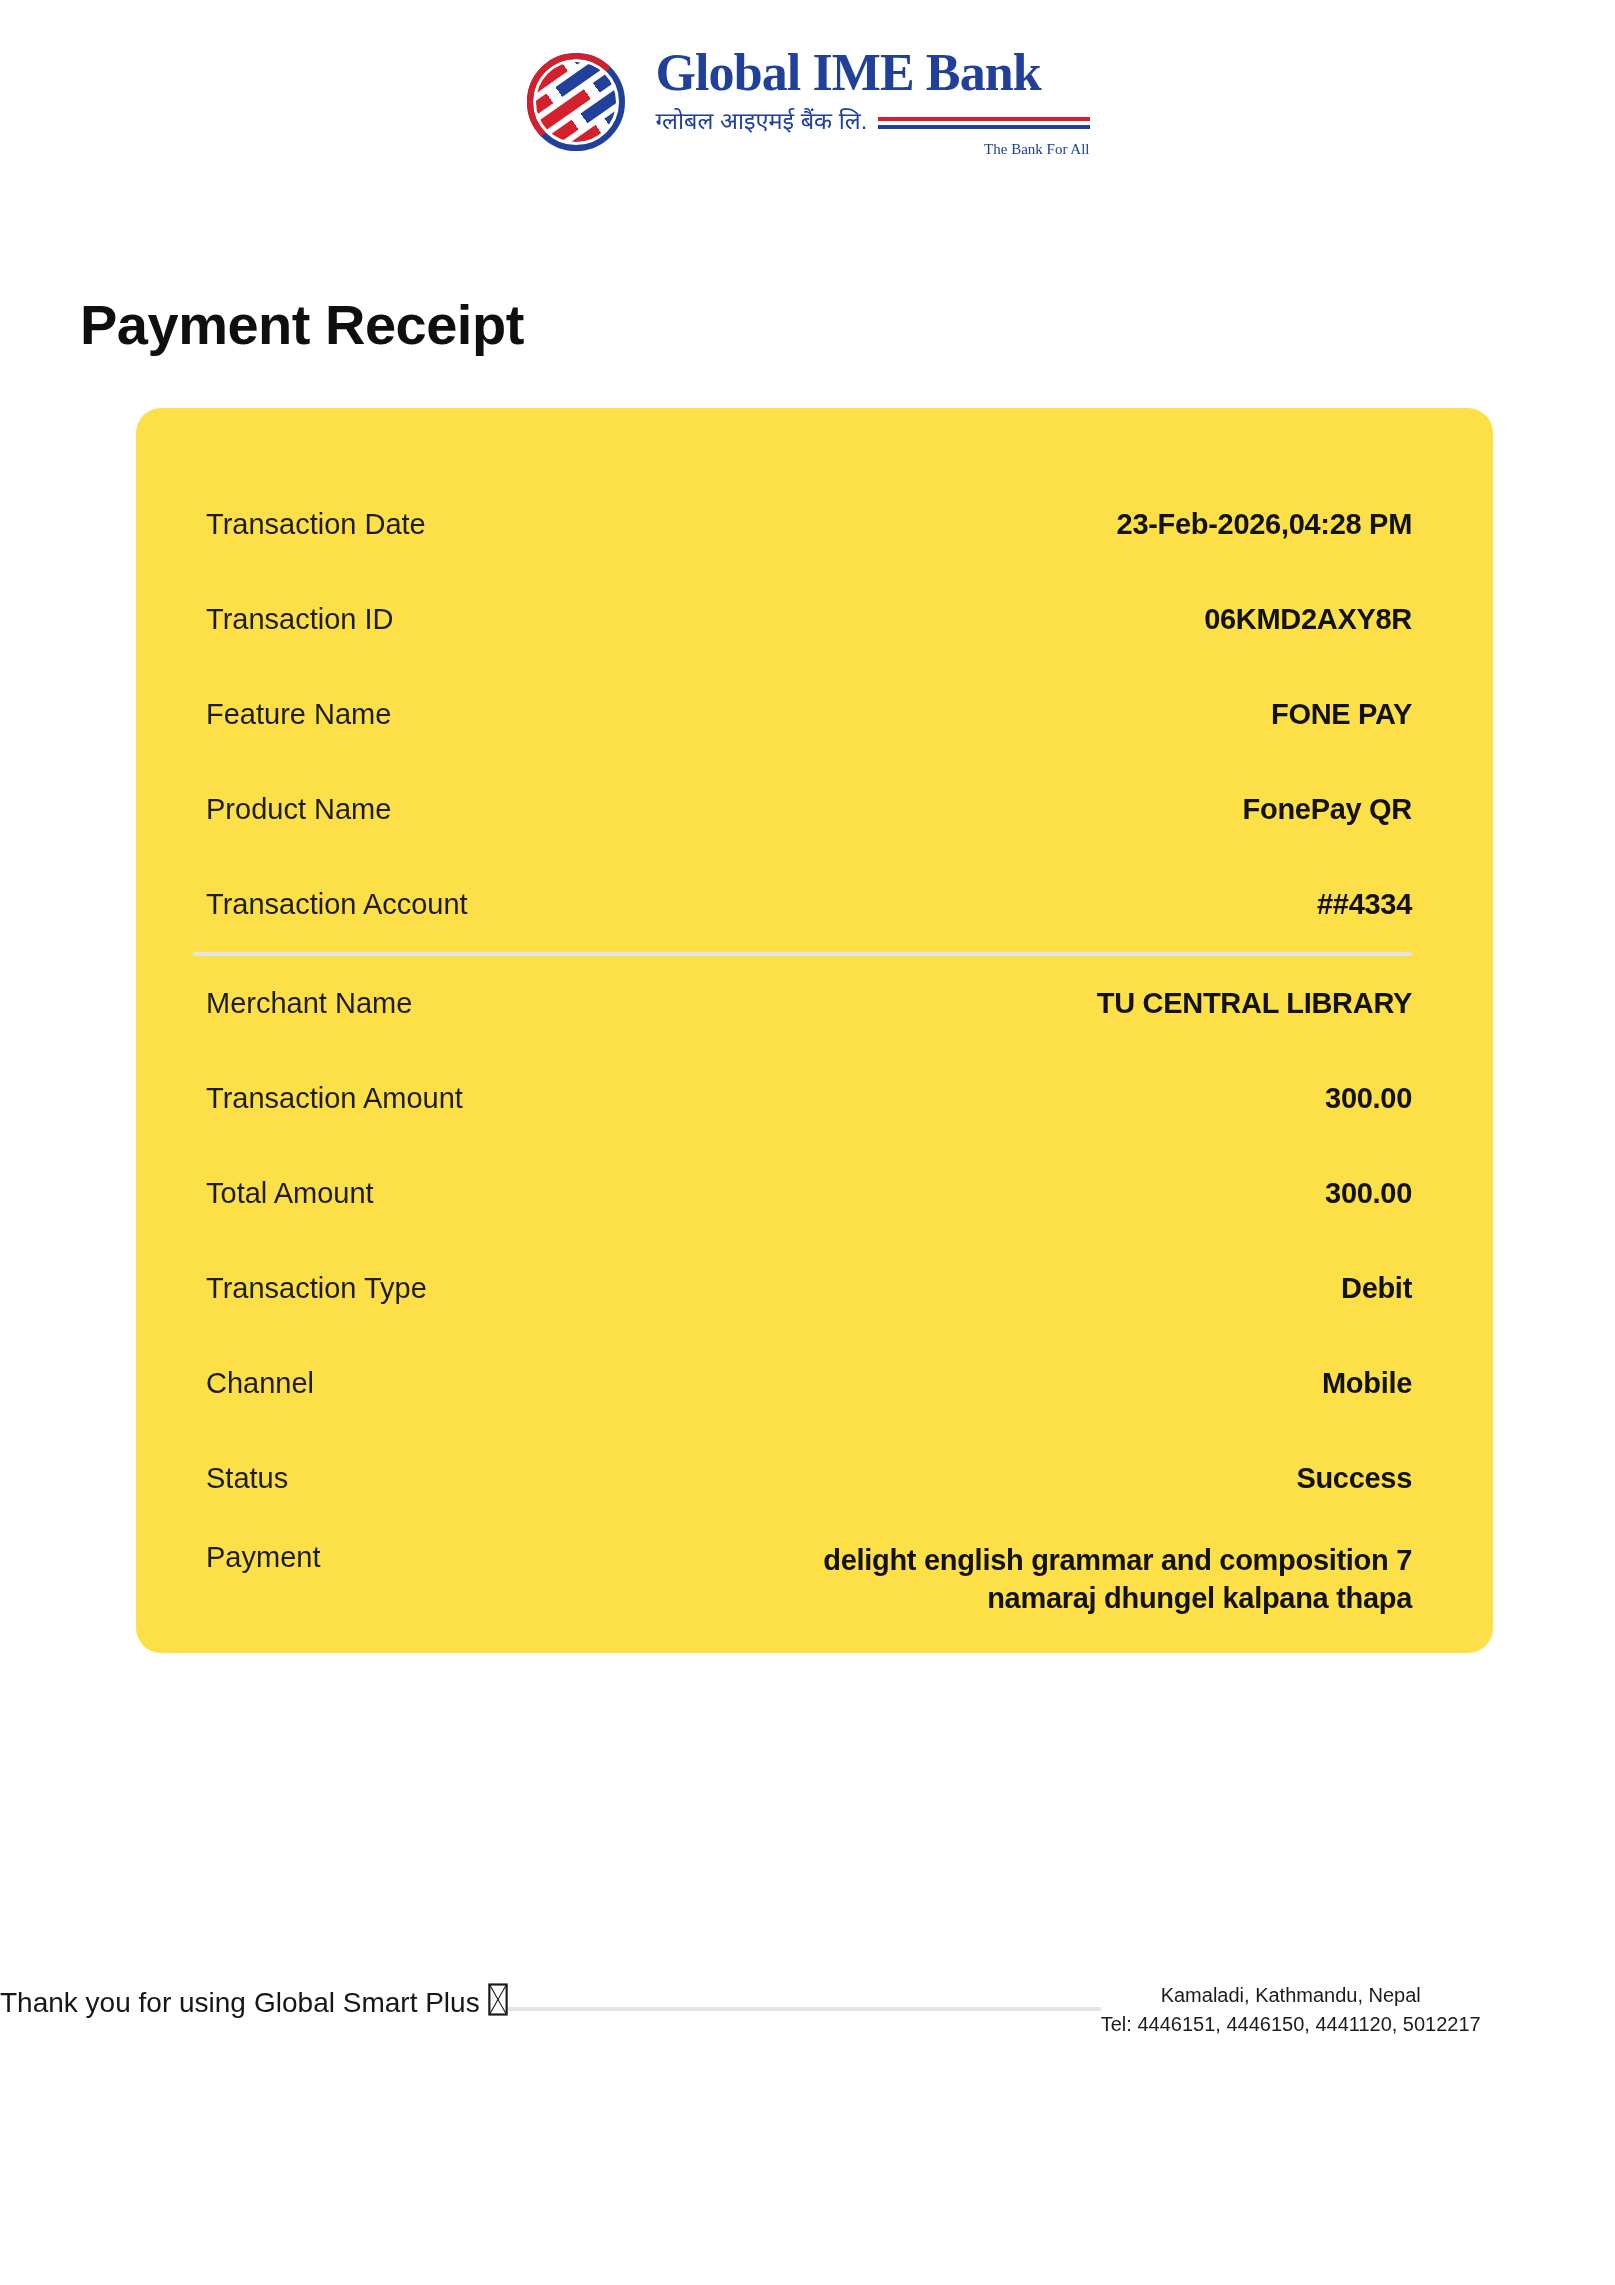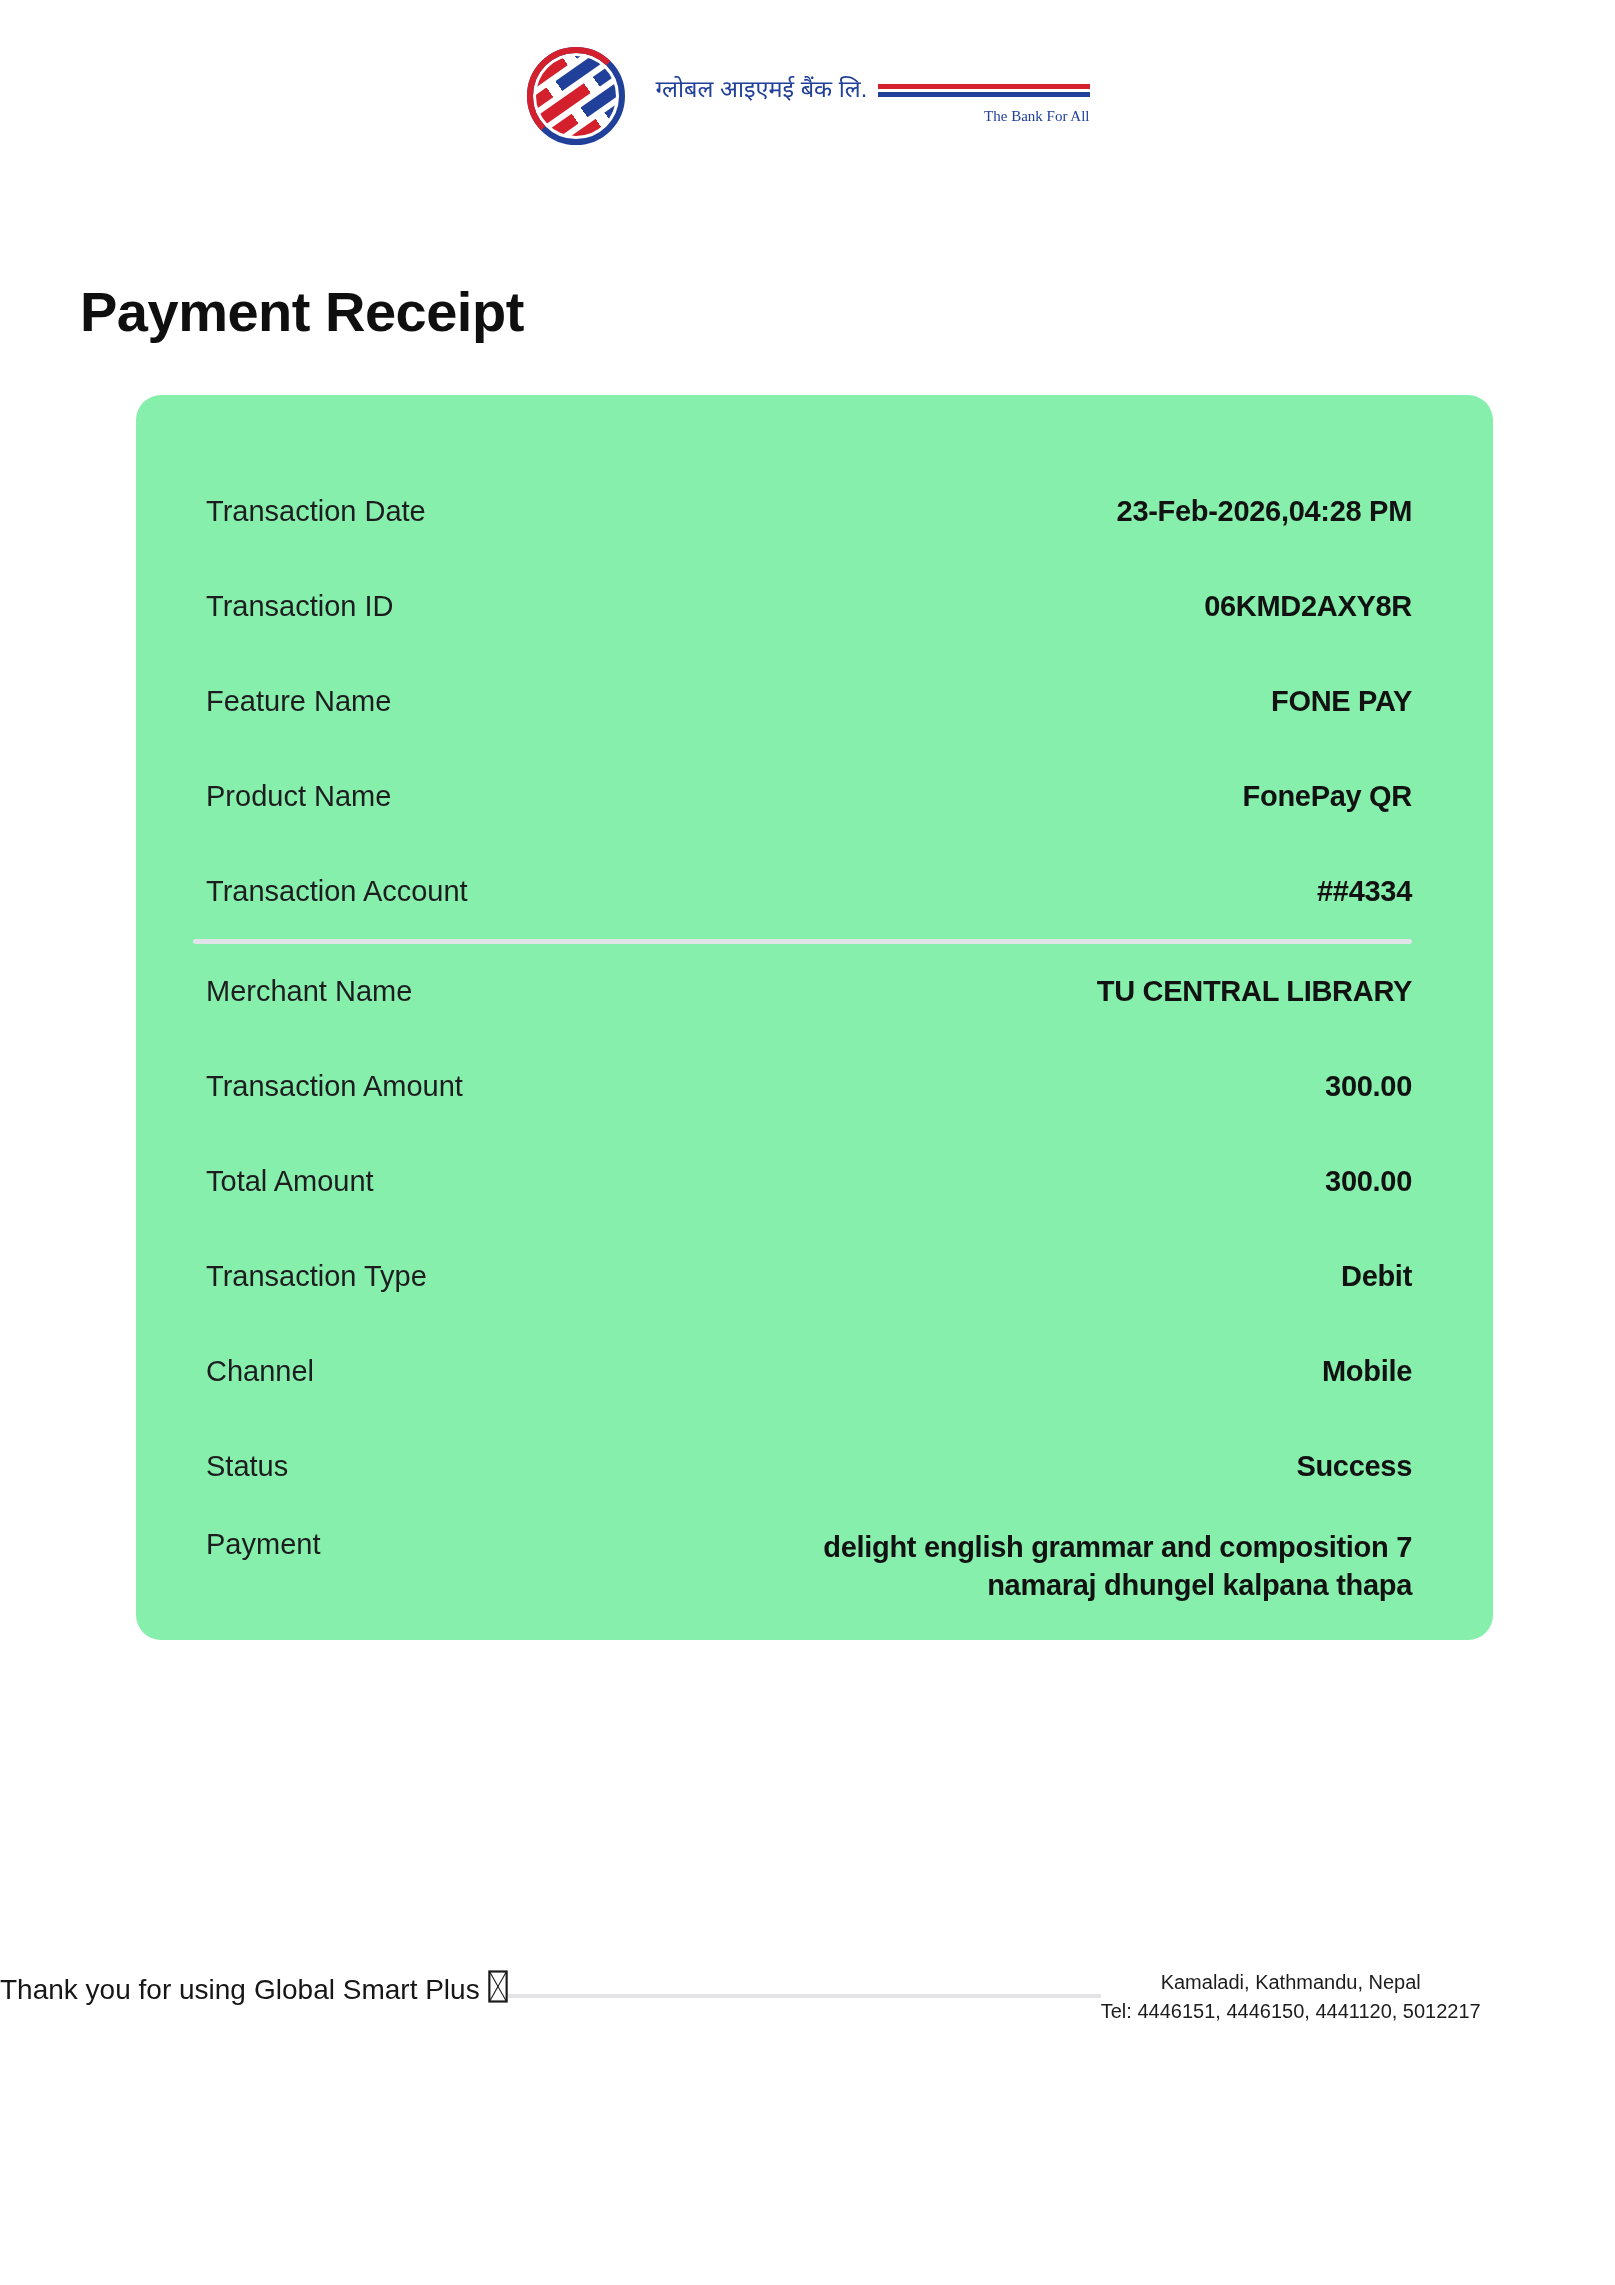--- a/index.html
+++ b/index.html
@@ -31,21 +31,21 @@
   .rule-red { height:4.5px; background:#d4202c; }
   .rule-blue { height:4.5px; background:#21409a; }
   .tagline { font-family:"Liberation Serif", serif; font-size:15px; color:#21409a;
              text-align:right; margin-top:4.5px; }
 
   
   .title { margin:134px 0 0 80px; font-size:56px; font-weight:bold; color:#0f0f0f;
            letter-spacing:-0.5px; }
 
   
-  .card { margin:51px 0 0 136px; width:1357px; background:#86efac; border-radius:25px;
+  .card { margin:51px 0 0 136px; width:1357px; background:#fde047; border-radius:25px;
           padding:69px 81px 16.3px 70px; }
   .row { display:flex; justify-content:space-between; align-items:center; height:95px; }
   .row.tall { height:auto; min-height:110px; align-items:flex-start; padding-top:14.5px; }
   .lbl { font-size:29px; color:#1d1d1f; }
   .val { font-size:29px; font-weight:700; color:#121212; text-align:right;
          letter-spacing:-0.3px; }
   .val.multi { white-space:pre-line; line-height:1.32; max-width:868px; }
   .card-divider { height:4.5px; background:#e1e4e8; border-radius:2.7px; margin-left:-12.7px; }
 
   
@@ -70,20 +70,21 @@
         <div class="stripe-rot">
           <div class="sbar b1"></div>
           <div class="sbar b2"></div>
           <div class="sbar b3"></div>
           <div class="sbar b4"></div>
           <div class="sbar b5"></div>
         </div>
       </div>
     </div>
     <div class="wordmark">
+      <div class="brand-line">Global IME Bank</div>
       <div class="sub-line">
         <span class="dev">ग्लोबल आइएमई बैंक लि.</span>
         <span class="rules">
           <span class="rule-red"></span>
           <span class="rule-blue"></span>
         </span>
       </div>
       <div class="tagline">The Bank For All</div>
     </div>
   </div>

